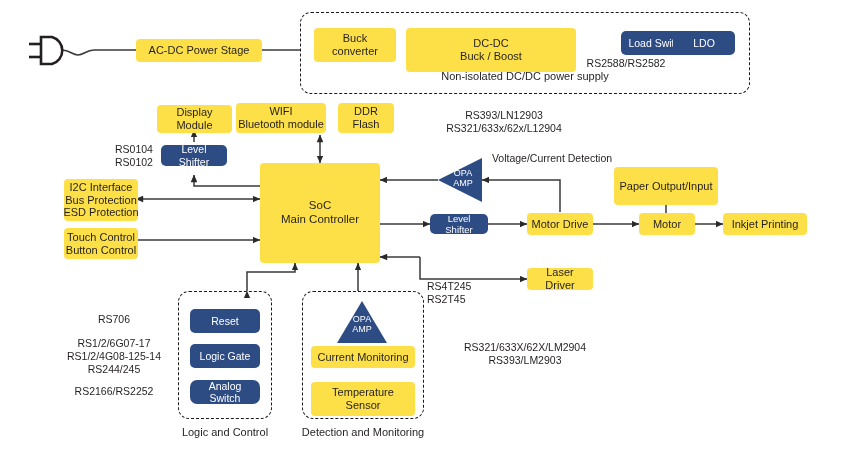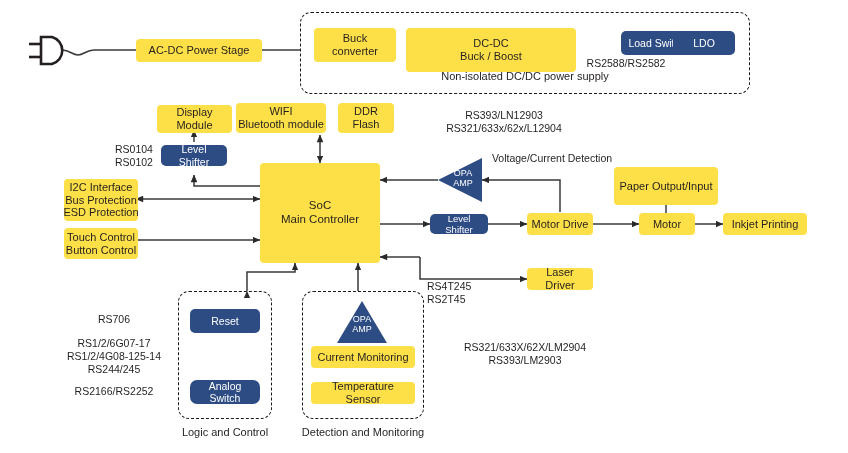--- a/index.html
+++ b/index.html
@@ -139,34 +139,35 @@
 RS2T45</div>
 
   <div class="box" style="left:527px;top:213px;width:66px;height:22px;">Motor Drive</div>
   <div class="box" style="left:639px;top:213px;width:56px;height:22px;">Motor</div>
   <div class="box" style="left:614px;top:167px;width:104px;height:38px;">Paper Output/Input</div>
   <div class="box" style="left:723px;top:213px;width:84px;height:22px;">Inkjet Printing</div>
   <div class="box" style="left:527px;top:268px;width:66px;height:22px;">Laser Driver</div>
 
   <div class="grp" style="left:178px;top:291px;width:94px;height:128px;"></div>
   <div class="box navy" style="left:190px;top:309px;width:70px;height:24px;">Reset</div>
+  <div class="box navy" style="left:190px;top:344px;width:70px;height:24px;">Logic Gate</div>
   <div class="box navy" style="left:190px;top:380px;width:70px;height:24px;border-radius:7px;">Analog Switch</div>
   <div class="grp-title" style="left:178px;top:426px;width:94px;">Logic and Control</div>
 
   <div class="label" style="left:55px;top:313px;width:118px;">RS706</div>
   <div class="label" style="left:50px;top:337px;width:128px;">RS1/2/6G07-17
 RS1/2/4G08-125-14
 RS244/245</div>
   <div class="label" style="left:55px;top:385px;width:118px;">RS2166/RS2252</div>
 
   <div class="grp" style="left:302px;top:291px;width:122px;height:128px;"></div>
   <svg class="tri" style="left:336px;top:300px;width:52px;height:44px;" viewBox="0 0 52 44">
     <polygon points="26,1 51,43 1,43" fill="#2e4c84"></polygon>
   </svg>
   <div class="tri-txt" style="left:345px;top:314px;width:34px;white-space:pre;">OPA
 AMP</div>
   <div class="box" style="left:311px;top:346px;width:104px;height:22px;">Current Monitoring</div>
-  <div class="box" style="left:311px;top:382px;width:104px;height:22px;">Temperature Sensor</div>
+  <div class="box" style="left:311px;top:382px;width:104px;height:34px;">Temperature Sensor</div>
   <div class="grp-title" style="left:295px;top:426px;width:136px;">Detection and Monitoring</div>
   <div class="label" style="left:430px;top:341px;width:190px;">RS321/633X/62X/LM2904
 RS393/LM2903</div>
 
 </div>
 
 </body></html>

